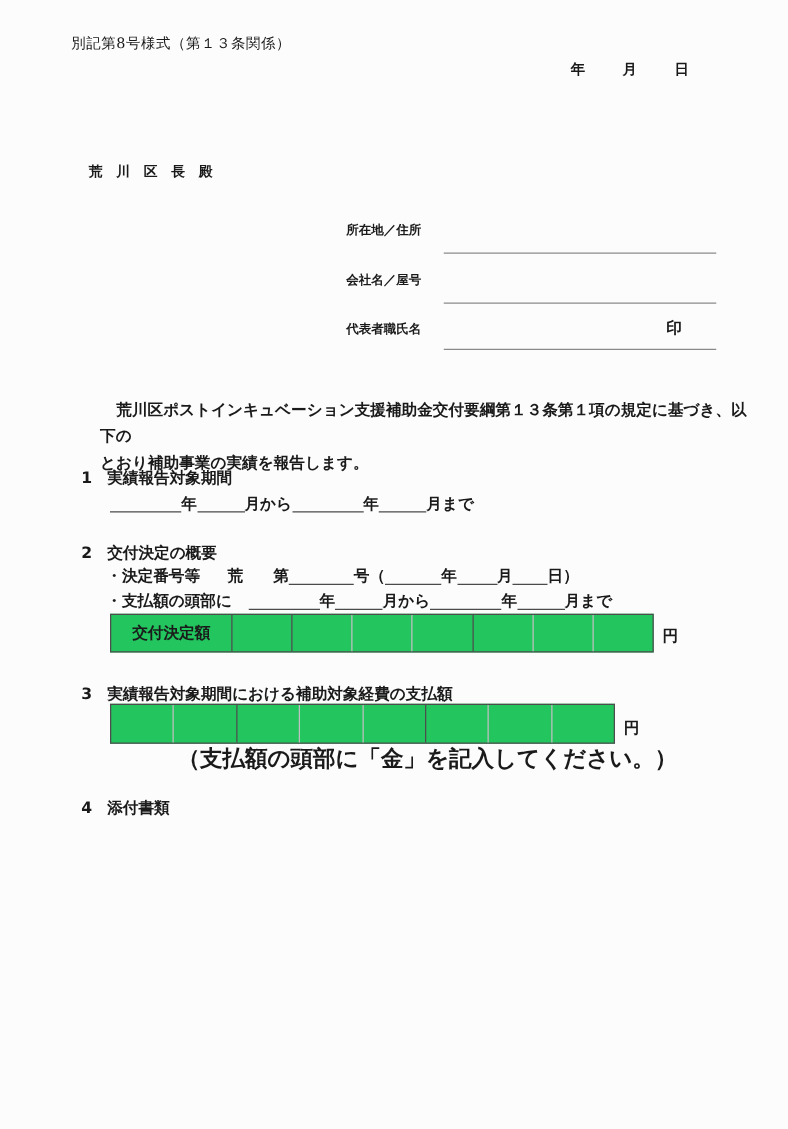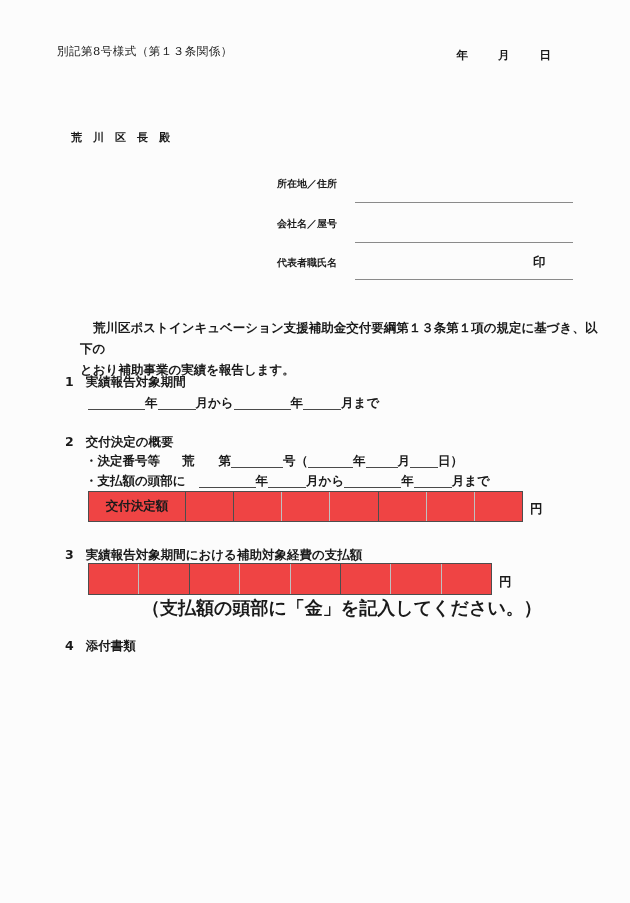--- a/index.html
+++ b/index.html
@@ -12,21 +12,21 @@
     font-weight:bold;
     overflow:hidden;
   }
   .abs{position:absolute;}
   .serif{
     font-family:"DejaVu Serif","Liberation Serif",serif;
     font-weight:normal;
     font-size:11.5px;
     letter-spacing:0.5px;
   }
-  .form-id{left:57px;top:44px;}
+  .form-id{left:57px;top:27px;}
   .date-line{top:48px;right:79px;display:flex;gap:30px;font-size:11.5px;}
   .title{
     left:0;top:81px;width:630px;margin:0;
     text-align:center;font-size:13px;letter-spacing:0.8px;font-weight:bold;
   }
   .addressee{left:71px;top:130px;font-size:11px;}
   .addr-label{left:277px;font-size:10px;}
   .r1{top:177px;} .r2{top:217px;} .r3{top:256px;}
   .field-line{
     left:355px;width:218px;height:0;
@@ -46,21 +46,21 @@
     display:inline-block;height:14px;vertical-align:-3px;
     border-bottom:1px solid #4a4a4a;
   }
   .w57{width:57px;} .w52{width:52px;} .w45{width:45px;}
   .w38{width:38px;} .w32{width:32px;} .w28{width:28px;}
   .ml22{margin-left:22px;} .ml24{margin-left:24px;} .ml13{margin-left:13px;}
   .amount-row{display:flex;align-items:flex-end;gap:7px;}
   .t1{left:88px;top:491px;} .t2{left:88px;top:563px;}
   .grid{
     display:flex;height:31px;box-sizing:border-box;
-    border:1.5px solid #4d4d4d;background:#ef4444;
+    border:1.5px solid #4d4d4d;background:#22c55e;
   }
   .t1 .grid{width:435px;} .t2 .grid{width:404px;height:32px;}
   .cell{flex:1;border-right:1px solid #c0c0c0;}
   .cell.heavy{border-right:1px solid #4d4d4d;}
   .cell:last-child{border-right:none;}
   .label-cell{
     flex:0 0 96px;display:flex;align-items:center;justify-content:center;
     font-size:12.5px;border-right:1px solid #4d4d4d;
   }
   .unit{font-size:12.5px;padding-bottom:4px;}

